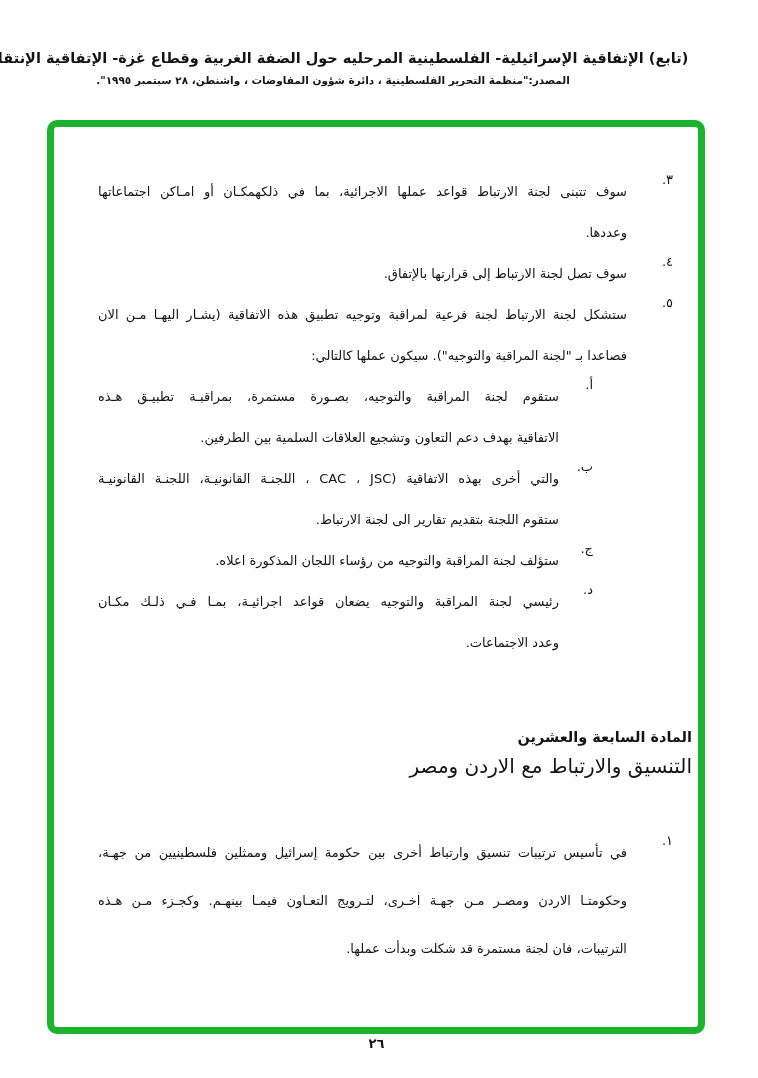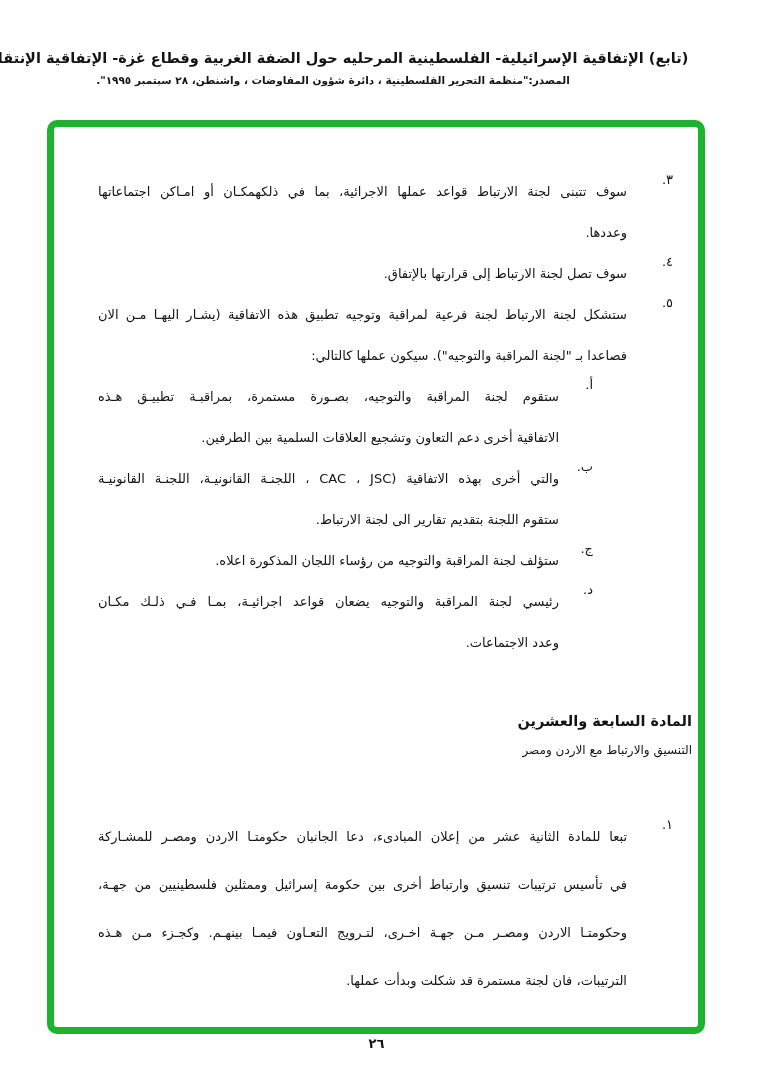--- a/index.html
+++ b/index.html
@@ -35,23 +35,23 @@
   .num{flex:0 0 22px;width:22px;}
   .itxt{flex:1 1 auto;min-width:0;}
   .ln{max-height:29px;overflow:hidden;margin-top:12px;}
   .jl{text-align:justify;text-align-last:justify;}
   .rl{}
   
   .sub{display:flex;margin-right:34px;column-gap:18px;}
   .slet{flex:0 0 16px;width:16px;}
   .stxt{flex:1 1 auto;min-width:0;}
   
-  .article{margin-top:50px;text-align:right;}
+  .article{margin-top:66px;text-align:right;}
   .atitle{font-weight:bold;font-size:14.5px;line-height:29px;}
-  .asub{font-size:12px;line-height:29px;}
+  .asub{font-size:20px;line-height:29px;}
   
   .para1{margin-top:42px;line-height:36px;}
   .para1 .ln{max-height:36px;}
   
   .pnum{
     position:absolute;top:1036px;left:0;width:753px;
     text-align:center;font-weight:bold;font-size:13px;letter-spacing:4px;
   }
 </style>
 </head>
@@ -83,21 +83,21 @@
     <div class="item">
       <div class="num">٥.</div>
       <div class="itxt">
         <div class="ln jl">ستشكل لجنة الارتباط لجنة فرعية لمراقبة وتوجيه تطبيق هذه الاتفاقية (يشـار اليهـا مـن الان</div>
         <div class="ln rl">فصاعدا بـ "لجنة المراقبة والتوجيه"). سيكون عملها كالتالي:</div>
 
         <div class="sub">
           <div class="slet">أ.</div>
           <div class="stxt">
             <div class="ln jl">ستقوم لجنة المراقبة والتوجيه، بصـورة مستمرة، بمراقبـة تطبيـق هـذه</div>
-            <div class="ln rl">الاتفاقية أخرى دعم التعاون وتشجيع العلاقات السلمية بين الطرفين.</div>
+            <div class="ln rl">الاتفاقية بهدف دعم التعاون وتشجيع العلاقات السلمية بين الطرفين.</div>
           </div>
         </div>
 
         <div class="sub">
           <div class="slet">ب.</div>
           <div class="stxt">
             <div class="ln jl">والتي أخرى بهذه الاتفاقية (CAC ، JSC ، اللجنـة القانونيـة، اللجنـة القانونيـة</div>
             <div class="ln rl">ستقوم اللجنة بتقديم تقارير الى لجنة الارتباط.</div>
           </div>
         </div>
@@ -120,21 +120,20 @@
     </div>
 
     <div class="article">
       <div class="atitle">المادة السابعة والعشرين</div>
       <div class="asub">التنسيق والارتباط مع الاردن ومصر</div>
     </div>
 
     <div class="item para1">
       <div class="num">١.</div>
       <div class="itxt">
-        <div class="ln jl">تبعا للمادة الثانية عشر من إعلان المبادىء، دعا الجانبان  حكومتـا الاردن ومصـر للمشـاركة</div>
         <div class="ln jl">في تأسيس ترتيبات تنسيق وارتباط أخرى بين حكومة إسرائيل وممثلين فلسطينيين من جهـة،</div>
         <div class="ln jl">وحكومتـا الاردن ومصـر مـن جهـة اخـرى، لتـرويج التعـاون فيمـا بينهـم. وكجـزء مـن هـذه</div>
         <div class="ln rl">الترتيبات، فان لجنة مستمرة قد شكلت وبدأت عملها.</div>
       </div>
     </div>
 
   </div>
 </div>
 
 <div class="pnum">٢٦</div>

